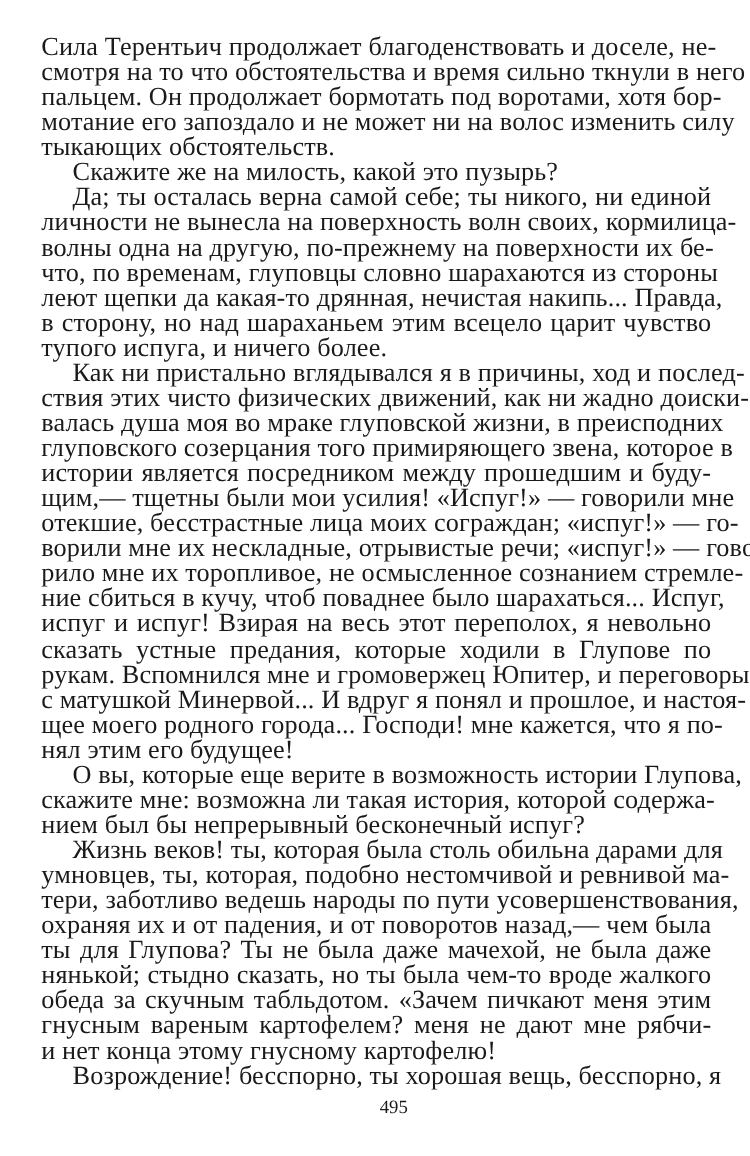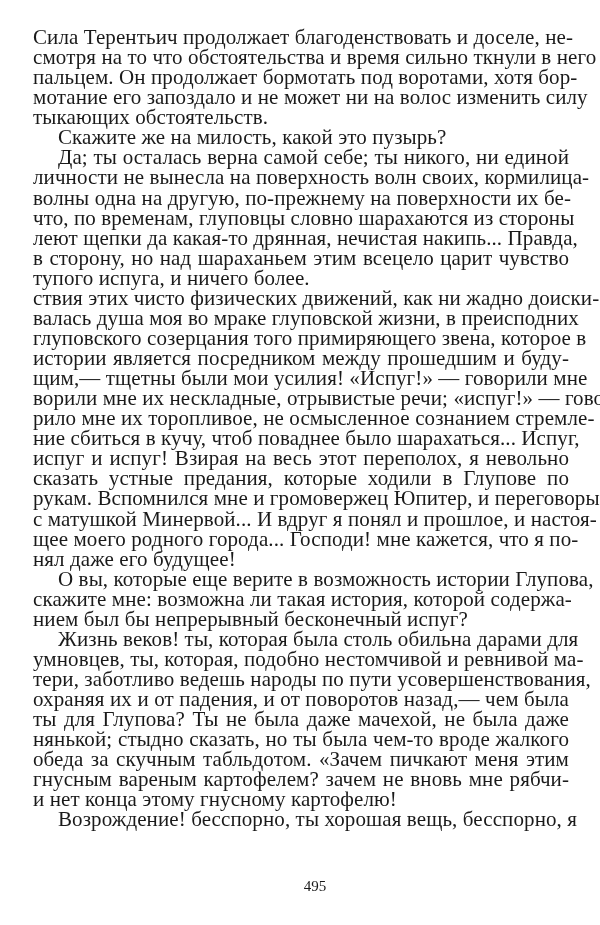--- a/index.html
+++ b/index.html
@@ -70,51 +70,53 @@
     <div class="line indent">Да; ты осталась верна самой себе; ты никого, ни единой</div>
     <div class="line">личности не вынесла на поверхность волн своих, кормилица-</div>
     <div class="line">волны одна на другую, по-прежнему на поверхности их бе-</div>
     <div class="line">что, по временам, глуповцы словно шарахаются из стороны</div>
     <div class="line">леют щепки да какая-то дрянная, нечистая накипь... Правда,</div>
     <div class="line">в сторону, но над шараханьем этим всецело царит чувство</div>
     <div class="line last">тупого испуга, и ничего более.</div>
   </div>
 
   <div>
+    <div class="line indent">Как ни пристально вглядывался я в причины, ход и послед-</div>
     <div class="line">ствия этих чисто физических движений, как ни жадно доиски-</div>
     <div class="line">валась душа моя во мраке глуповской жизни, в преисподних</div>
     <div class="line">глуповского созерцания того примиряющего звена, которое в</div>
     <div class="line">истории является посредником между прошедшим и буду-</div>
     <div class="line">щим,— тщетны были мои усилия! «Испуг!» — говорили мне</div>
+    <div class="line">отекшие, бесстрастные лица моих сограждан; «испуг!» — го-</div>
     <div class="line">ворили мне их нескладные, отрывистые речи; «испуг!» — гово-</div>
     <div class="line">рило мне их торопливое, не осмысленное сознанием стремле-</div>
     <div class="line">ние сбиться в кучу, чтоб поваднее было шарахаться... Испуг,</div>
     <div class="line">испуг и испуг! Взирая на весь этот переполох, я невольно</div>
     <div class="line">сказать устные предания, которые ходили в Глупове по</div>
     <div class="line">рукам. Вспомнился мне и громовержец Юпитер, и переговоры</div>
     <div class="line">с матушкой Минервой... И вдруг я понял и прошлое, и настоя-</div>
     <div class="line">щее моего родного города... Господи! мне кажется, что я по-</div>
-    <div class="line last">нял даже его будущее!</div>
+    <div class="line last">нял этим его будущее!</div>
   </div>
 
   <div>
     <div class="line indent">О вы, которые еще верите в возможность истории Глупова,</div>
     <div class="line">скажите мне: возможна ли такая история, которой содержа-</div>
     <div class="line last">нием был бы непрерывный бесконечный испуг?</div>
   </div>
 
   <div>
     <div class="line indent">Жизнь веков! ты, которая была столь обильна дарами для</div>
     <div class="line">умновцев, ты, которая, подобно нестомчивой и ревнивой ма-</div>
     <div class="line">тери, заботливо ведешь народы по пути усовершенствования,</div>
     <div class="line">охраняя их и от падения, и от поворотов назад,— чем была</div>
     <div class="line">ты для Глупова? Ты не была даже мачехой, не была даже</div>
     <div class="line">нянькой; стыдно сказать, но ты была чем-то вроде жалкого</div>
     <div class="line">обеда за скучным табльдотом. «Зачем пичкают меня этим</div>
-    <div class="line">гнусным вареным картофелем? зачем не вновь мне рябчи-</div>
+    <div class="line">гнусным вареным картофелем? меня не дают мне рябчи-</div>
     <div class="line last">и нет конца этому гнусному картофелю!</div>
   </div>
 
   <div>
     <div class="line indent">Возрождение! бесспорно, ты хорошая вещь, бесспорно, я</div>
   </div>
 
 </div>
 
 <div class="page-number">495</div>

